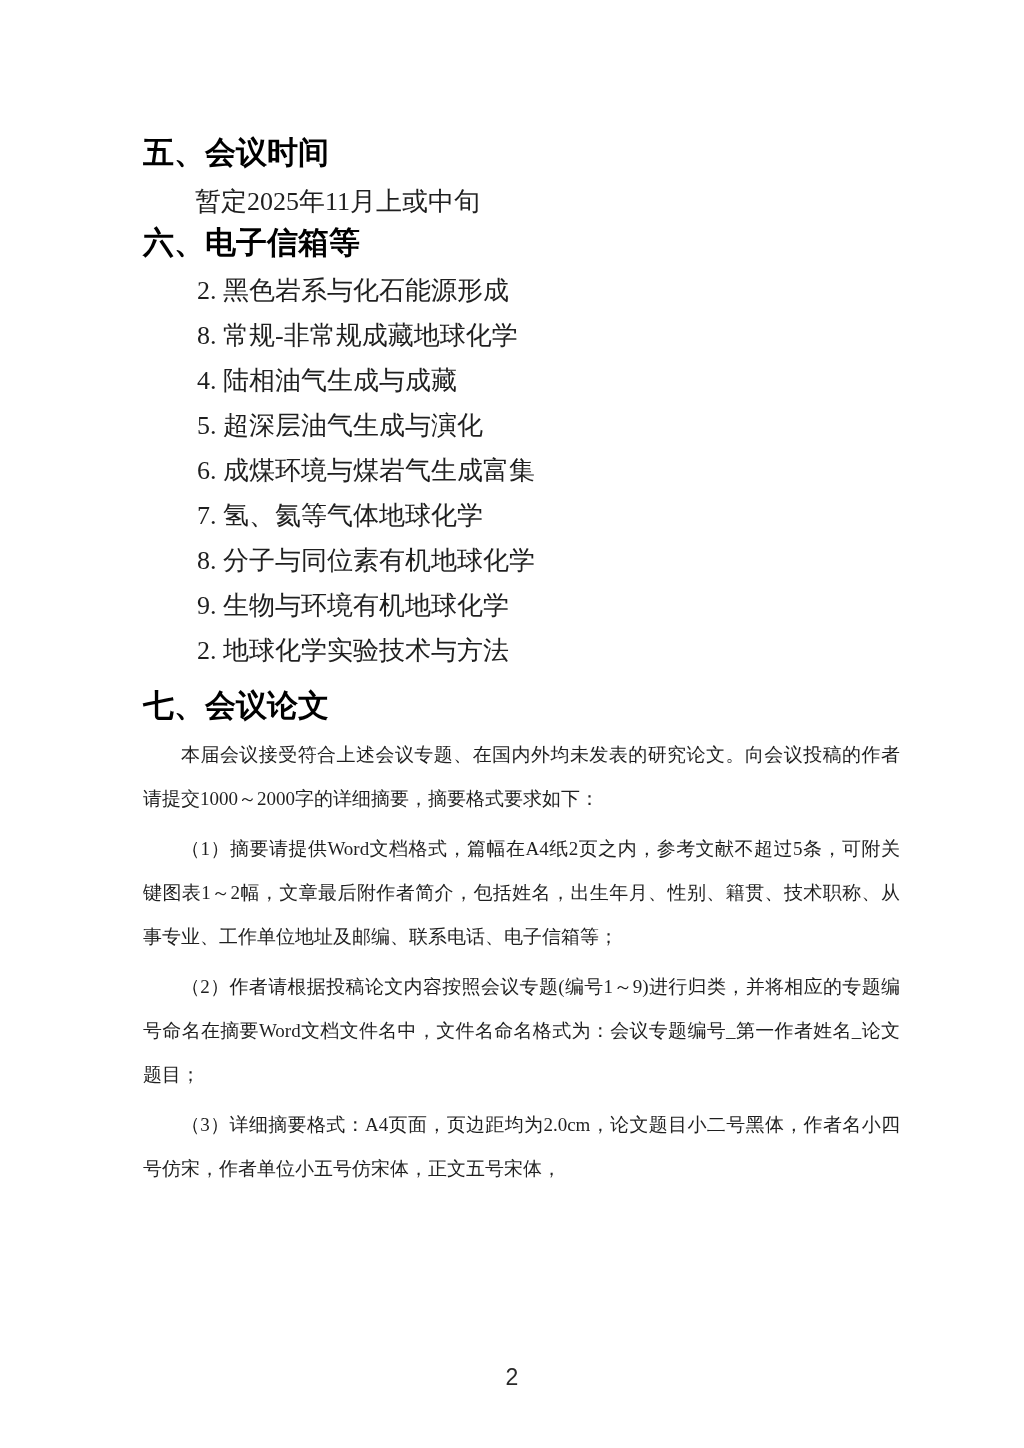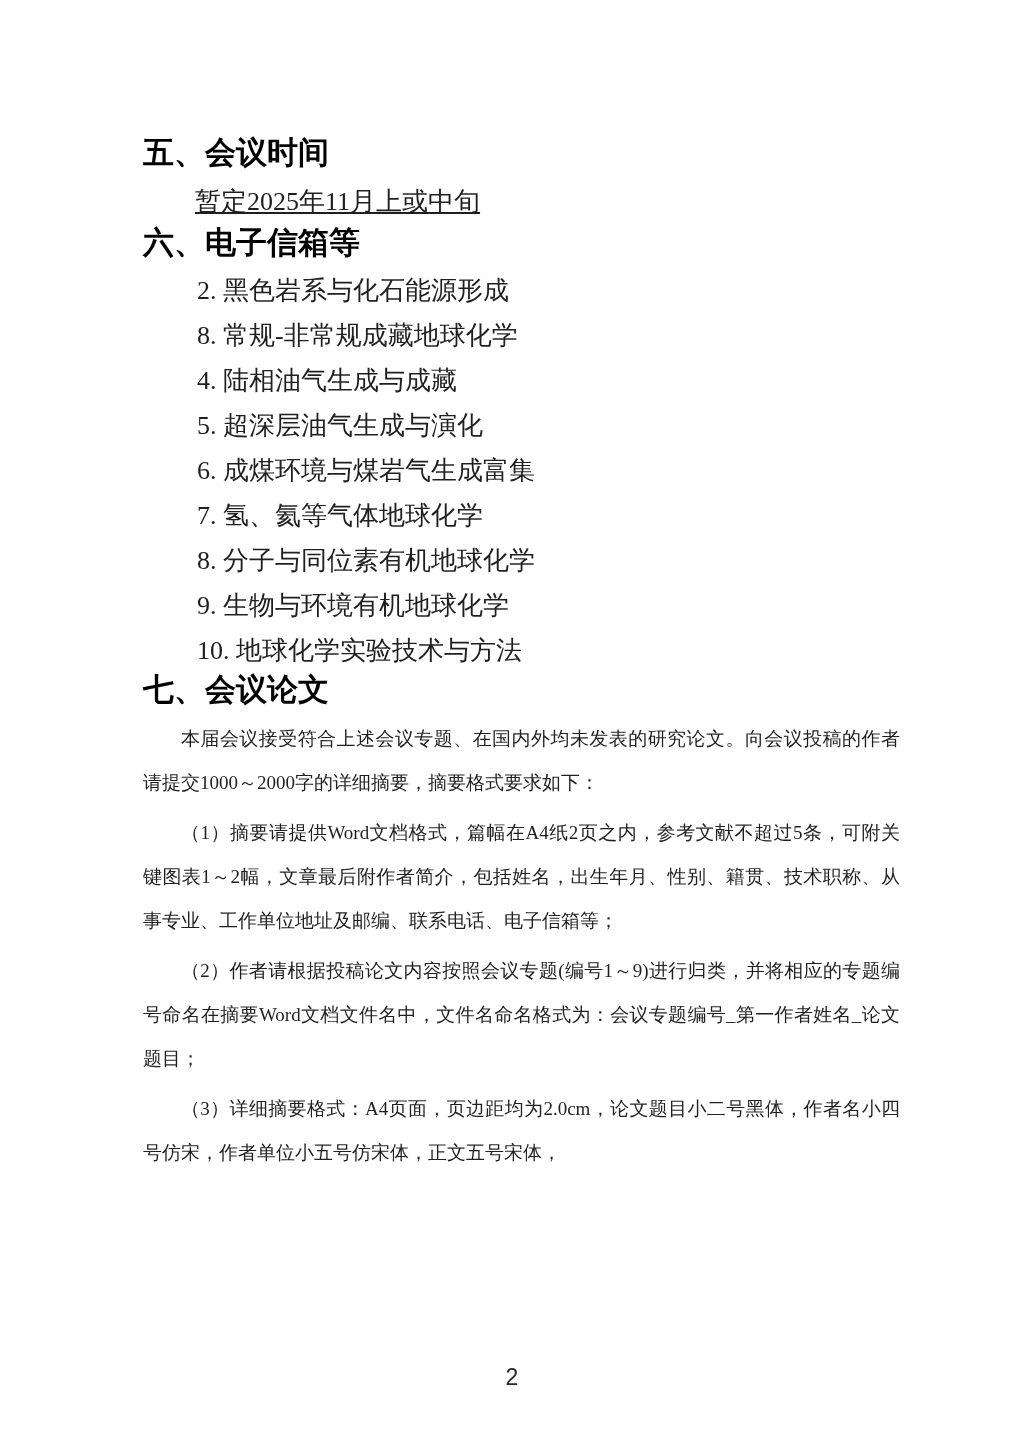--- a/index.html
+++ b/index.html
@@ -25,34 +25,33 @@
     font-size: 31px;
     line-height: 34px;
     color: #000000;
     margin: 0;
   }
   .sec-time .body-line {
     margin: 10px 0 0 0;
     font-size: 26px;
     line-height: 44px;
     text-indent: 2em;
-    text-decoration: underline;
   }
   .sec-topics { margin-top: 2px; }
   .topic-list {
     list-style: none;
     margin: 8px 0 0 0;
     padding: 0 0 0 54px;
   }
   .topic-list li {
     font-size: 26px;
     line-height: 45px;
     white-space: nowrap;
   }
-  .sec-papers { margin-top: 0; }
+  .sec-papers { margin-top: 16px; }
   .paras { margin-top: 10px; }
   .paras p {
     margin: 0;
     font-size: 19px;
     line-height: 44px;
     text-indent: 2em;
     text-align: justify;
     text-justify: inter-character;
   }
   .paras p + p { margin-top: 6px; }
@@ -83,21 +82,21 @@
     <h2 class="sec-heading">六、电子信箱等</h2>
     <ul class="topic-list">
       <li>2. 黑色岩系与化石能源形成</li>
       <li>8. 常规-非常规成藏地球化学</li>
       <li>4. 陆相油气生成与成藏</li>
       <li>5. 超深层油气生成与演化</li>
       <li>6. 成煤环境与煤岩气生成富集</li>
       <li>7. 氢、氦等气体地球化学</li>
       <li>8. 分子与同位素有机地球化学</li>
       <li>9. 生物与环境有机地球化学</li>
-      <li>10. 地球化学实验技术与方法</li>
+      <li>2. 地球化学实验技术与方法</li>
     </ul>
   </section>
 
   <section class="sec-papers">
     <h2 class="sec-heading">七、会议论文</h2>
     <div class="paras">
       <p>本届会议接受符合上述会议专题、在国内外均未发表的研究论文。向会议投稿的作者请提交1000～2000字的详细摘要，摘要格式要求如下：</p>
       <p>（1）摘要请提供Word文档格式，篇幅在A4纸2页之内，参考文献不超过5条，可附关键图表1～2幅，文章最后附作者简介，包括姓名，出生年月、性别、籍贯、技术职称、从事专业、工作单位地址及邮编、联系电话、电子信箱等；</p>
       <p>（2）作者请根据投稿论文内容按照会议专题(编号1～9)进行归类，并将相应的专题编号命名在摘要Word文档文件名中，文件名命名格式为：会议专题编号_第一作者姓名_论文题目；</p>
       <p>（3）详细摘要格式：A4页面，页边距均为2.0cm，论文题目小二号黑体，作者名小四号仿宋，作者单位小五号仿宋体，正文五号宋体，</p>

